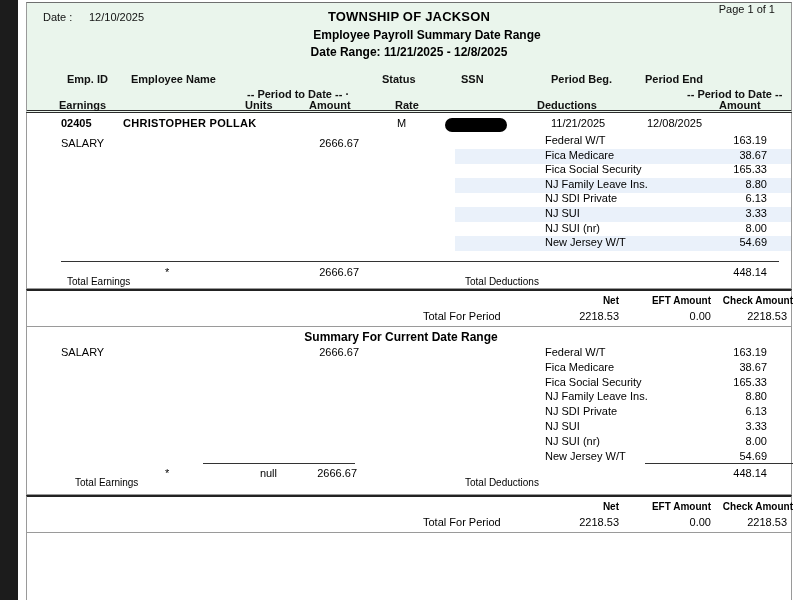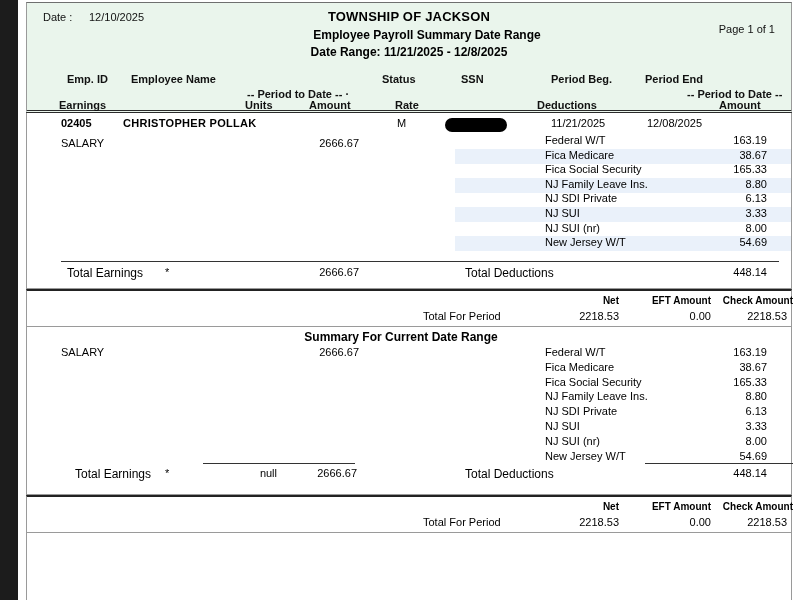--- a/index.html
+++ b/index.html
@@ -42,21 +42,21 @@
   
   #report-header {
     top: 2px;
     height: 72px;
     background: #eaf5ec;
     border-top: 1px solid #6f6f6f;
     border-bottom: 3px double #2a2a2a;
   }
   #hdr-date-label   { position:absolute; left:16px;  top:8px;  font-size:11px; color:#111; }
   #hdr-date-value   { position:absolute; left:62px;  top:8px;  font-size:11px; color:#111; }
-  #hdr-page         { position:absolute; right:16px; top:20px;  font-size:11px; color:#111; }
+  #hdr-page         { position:absolute; right:16px; top:0;  font-size:11px; color:#111; }
   #hdr-org          { position:absolute; left:0; right:0; top:6px;  text-align:center; font-size:13px; font-weight:bold; color:#000; letter-spacing:.2px; }
   #hdr-report       { position:absolute; left:0; right:0; top:25px; text-align:center; font-size:12px; font-weight:bold; color:#000;padding-left:36px; }
   #hdr-range        { position:absolute; left:0; right:0; top:42px; text-align:center; font-size:12px; font-weight:bold; color:#000; }
 
   
   #col-head {
     top: 65px;
     height: 48px;
     background: #eaf5ec;
     border-bottom: 3px double #2a2a2a;
@@ -95,21 +95,21 @@
   .ded-row { position:absolute; left:428px; right:0; height:15px; }
   .ded-stripe { background:#eaf1fa; }
   .ded-desc { position:absolute; left:90px; font-size:11px; color:#000; white-space:nowrap; }
   .ded-amt  { position:absolute; right:24px; width:60px; text-align:right; font-size:11px; color:#000; }
 
   .rule-full {
     position:absolute; height:0;
     border-top:1px solid #333;
   }
 
-  .tot-label { position:absolute; font-size:12px; color:#000; }
+  .tot-label { position:absolute; font-size:10px; color:#000;margin-top:10px; }
   .tot-star  { position:absolute; font-size:11px; color:#000; }
   .tot-val   { position:absolute; text-align:right; font-size:11px; color:#000; }
 
   
   .period-band {
     background:#ffffff;
     border-top: 2px solid #222;
     border-bottom: 1px solid #9a9a9a;
   }
   .pb-head  { position:absolute; top:4px;  font-size:10px; font-weight:bold; color:#000; text-align:right; }

